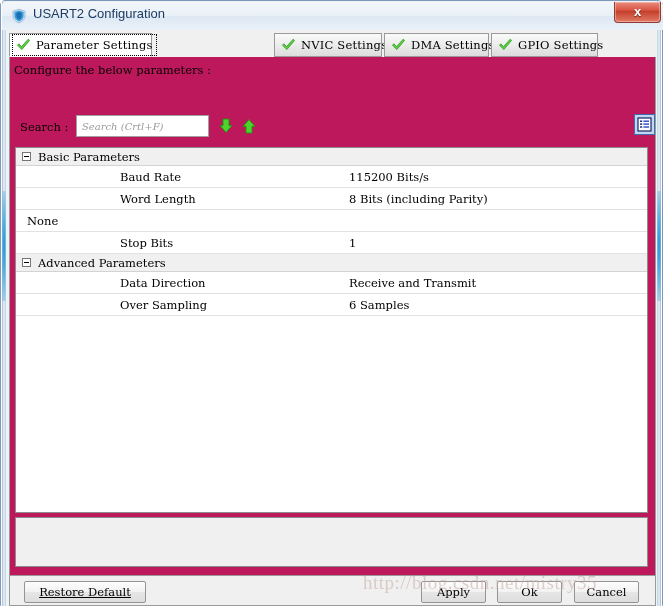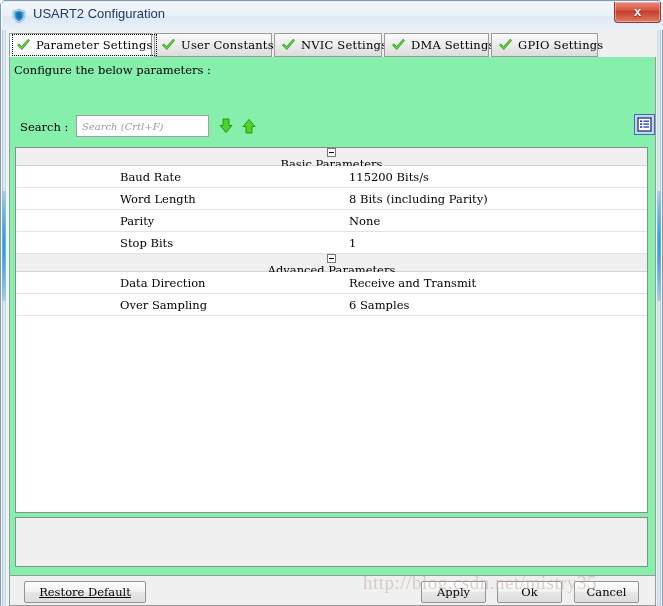--- a/index.html
+++ b/index.html
@@ -166,21 +166,21 @@
     margin-right: 5px;
     flex: 0 0 auto;
   }
   .tab-label { letter-spacing: 0.2px; }
 
   
   #body-panel {
     position: absolute;
     left: 0px; top: 27px;
     width: 647px; height: 518px;
-    background: #86efac;
+    background: #be185d;
     border-left: 1px solid #9a9a9a;
     border-right: 1px solid #9a9a9a;
     box-sizing: border-box;
   }
   #configure-label {
     position: absolute;
     left: 4px; top: 6px;
     font-family: "DejaVu Serif", serif;
     font-size: 11.5px;
     color: #000;
@@ -246,21 +246,20 @@
     position: relative;
     height: 17px;
     background: #f0f0f0;
     border-bottom: 1px solid #d3d3d3;
     display: flex;
     align-items: center;
     font-family: "DejaVu Serif", serif;
     font-size: 11.5px;
     color: #000;
     cursor: pointer;
-    flex-direction: column;
   }
   .expander {
     width: 9px; height: 9px;
     box-sizing: border-box;
     border: 1px solid #767676;
     background: #ffffff;
     margin-left: 6px;
     margin-right: 7px;
     position: relative;
     flex: 0 0 auto;
@@ -385,30 +384,20 @@
         <span class="tab-inner">
           <span class="check-icon">
             <svg width="15" height="14" viewBox="0 0 15 14">
               <path d="M1.5 7.2 L2.8 5.8 L5.6 8.6 L12.2 1.2 L13.6 2.4 L5.8 11.6 Z" fill="#5fcd45" stroke="#2e9c20" stroke-width="0.8" stroke-linejoin="round"></path>
             </svg>
           </span>
           <span class="tab-label">Parameter Settings</span>
         </span>
       </div>
 
-      <div class="tab" style="left:145px; width:118px;">
-        <span class="tab-inner">
-          <span class="check-icon">
-            <svg width="15" height="14" viewBox="0 0 15 14">
-              <path d="M1.5 7.2 L2.8 5.8 L5.6 8.6 L12.2 1.2 L13.6 2.4 L5.8 11.6 Z" fill="#5fcd45" stroke="#2e9c20" stroke-width="0.8" stroke-linejoin="round"></path>
-            </svg>
-          </span>
-          <span class="tab-label">User Constants</span>
-        </span>
-      </div>
 
       <div class="tab" style="left:265px; width:108px;">
         <span class="tab-inner">
           <span class="check-icon">
             <svg width="15" height="14" viewBox="0 0 15 14">
               <path d="M1.5 7.2 L2.8 5.8 L5.6 8.6 L12.2 1.2 L13.6 2.4 L5.8 11.6 Z" fill="#5fcd45" stroke="#2e9c20" stroke-width="0.8" stroke-linejoin="round"></path>
             </svg>
           </span>
           <span class="tab-label">NVIC Settings</span>
         </span>
@@ -477,21 +466,20 @@
 
         <div class="param-row">
           <span class="param-name">Baud Rate</span>
           <span class="param-value">115200 Bits/s</span>
         </div>
         <div class="param-row">
           <span class="param-name">Word Length</span>
           <span class="param-value">8 Bits (including Parity)</span>
         </div>
         <div class="param-row">
-          <span class="param-name">Parity</span>
           <span class="param-value">None</span>
         </div>
         <div class="param-row">
           <span class="param-name">Stop Bits</span>
           <span class="param-value">1</span>
         </div>
 
         <div class="group-row">
           <span class="expander"></span>
           <span>Advanced Parameters</span>

